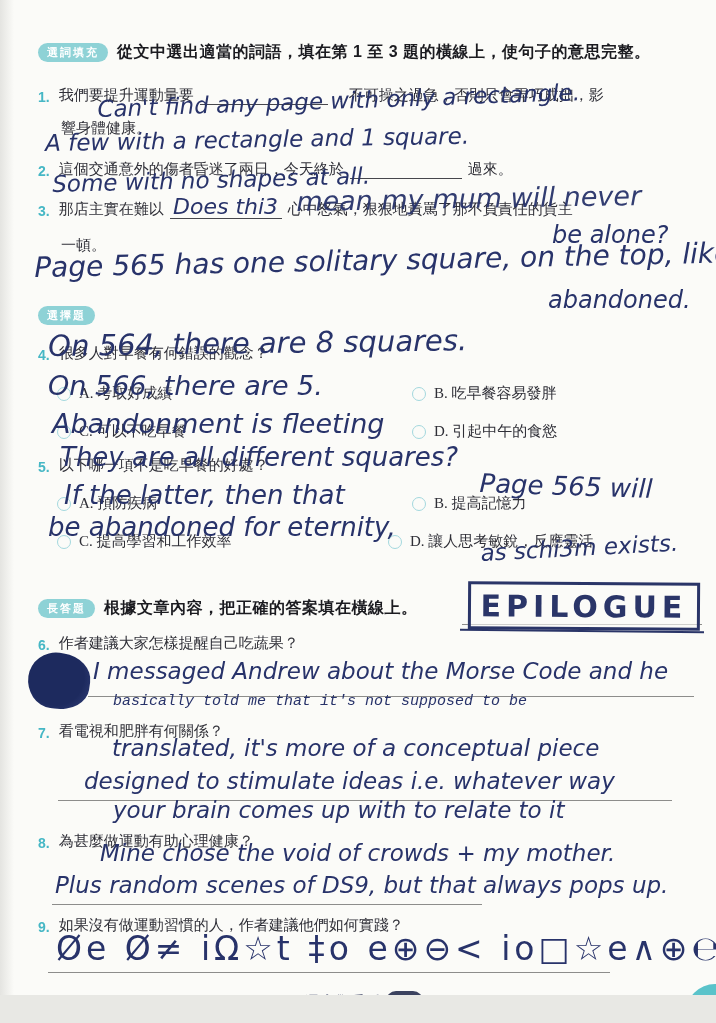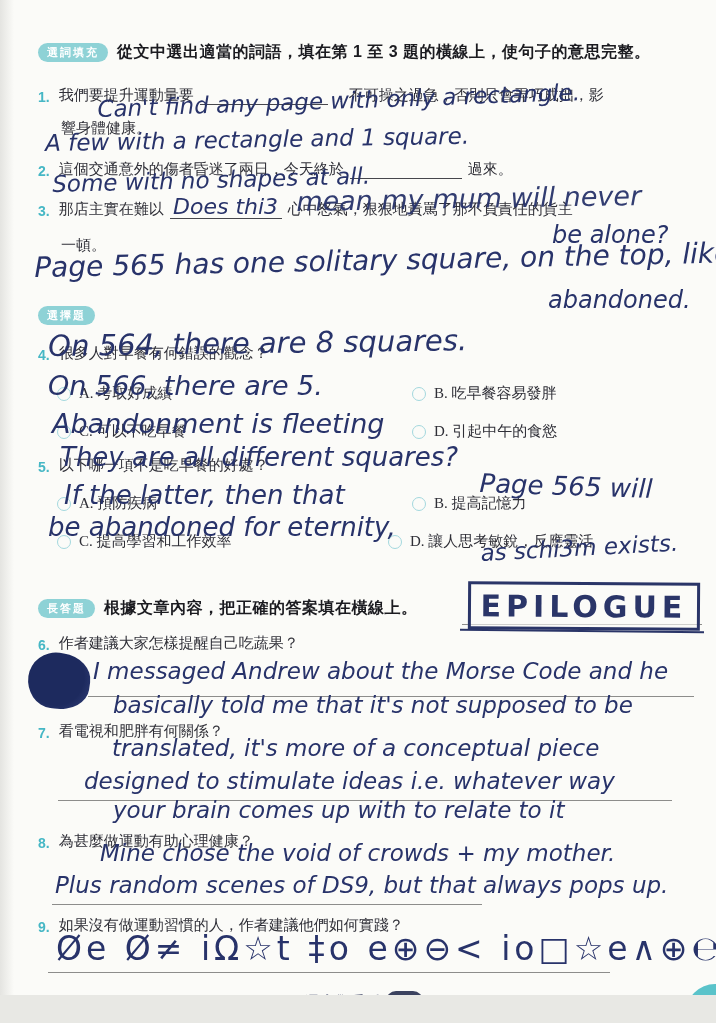--- a/index.html
+++ b/index.html
@@ -155,21 +155,21 @@
   </div>
   <div class="inkline" style="left:460px;top:630px;width:244px;transform:rotate(.6deg);"></div>
 
   <div class="pline" style="left:38px;top:634px;">
     <span class="qnum">6.</span>
     <span>作者建議大家怎樣提醒自己吃蔬果？</span>
   </div>
   <div class="blob" style="left:28px;top:653px;width:62px;height:56px;"></div>
   <div class="ink" style="left:93px;top:660px;font-size:23px;">I messaged Andrew about the Morse Code and he</div>
   <div class="aline" style="left:88px;top:696px;width:606px;"></div>
-  <div class="ink" style="left:113px;top:694px;font-size:23px;">basically told me that it's not supposed to be</div>
+  <div class="ink" style="left:113px;top:694px;font-size:15px;font-family:Liberation Mono, monospace;">basically told me that it's not supposed to be</div>
 
   <div class="pline" style="left:38px;top:722px;">
     <span class="qnum">7.</span>
     <span>看電視和肥胖有何關係？</span>
   </div>
   <div class="ink" style="left:112px;top:737px;font-size:23px;">translated, it's more of a conceptual piece</div>
   <div class="ink" style="left:84px;top:770px;font-size:23px;">designed to stimulate ideas i.e. whatever way</div>
   <div class="aline" style="left:58px;top:800px;width:614px;"></div>
   <div class="ink" style="left:113px;top:799px;font-size:23px;">your brain comes up with to relate to it</div>
 

